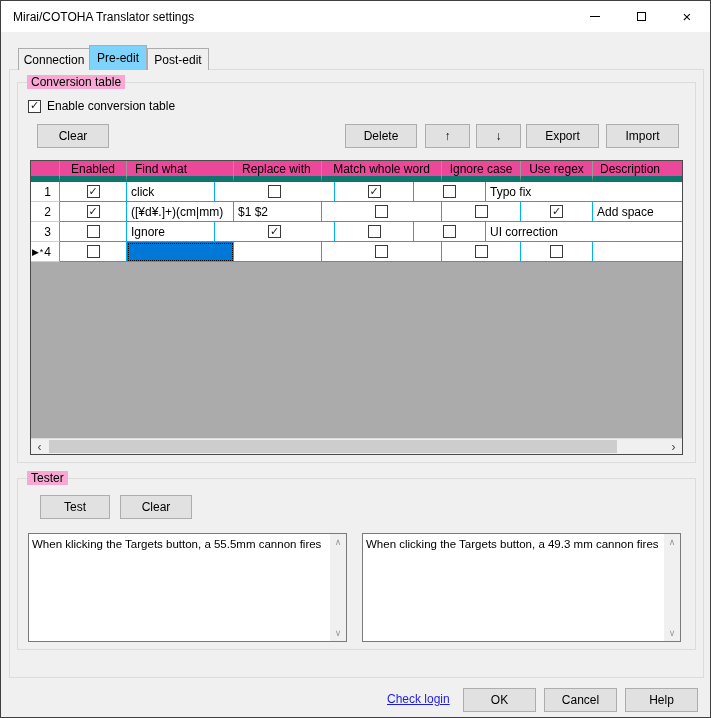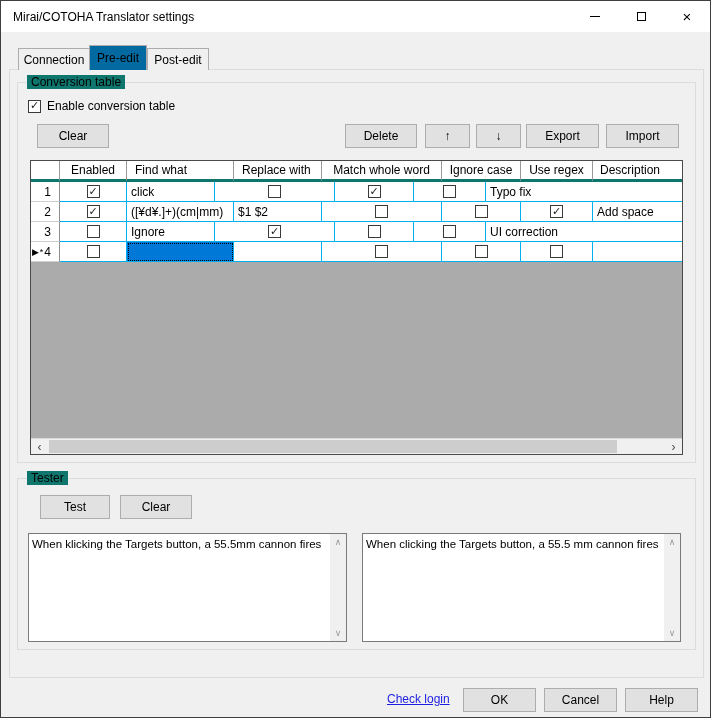--- a/index.html
+++ b/index.html
@@ -16,44 +16,44 @@
   .title-text{ font-size:12px; }
   .win-btns{ position:absolute; right:0; top:0; height:31px; display:flex; }
   .win-btn{ width:46px; height:31px; display:flex; align-items:center; justify-content:center; }
   .glyph-min{ width:10px; height:1px; background:#000; display:block; }
   .glyph-max{ width:9px; height:9px; border:1px solid #000; display:block; }
   .glyph-close{ font-size:15px; line-height:15px; font-weight:400; }
   
   .tab{ position:absolute; top:47px; height:22px; background:#F0F0F0;
     border:1px solid #ACACAC; border-bottom:none;
     display:flex; align-items:center; justify-content:center; z-index:2; }
-  .tab.selected{ top:44px; height:25px; background:#0369a1; z-index:4; }
+  .tab.selected{ top:44px; height:25px; background:#7dd3fc; z-index:4; }
   .tab-connection{ left:17px; width:72px; }
   .tab-preedit{ left:88px; width:58px; }
   .tab-postedit{ left:146px; width:62px; }
   .tabpanel{ position:absolute; left:8px; top:68px; width:695px; height:609px;
     background:#F0F0F0; border:1px solid #DCDCDC; z-index:1; }
   
   .group{ position:absolute; border:1px solid #DCDCDC; z-index:3; }
-  .group-label{ position:absolute; top:-8px; left:9px; background:#0f766e; padding:0 4px; }
+  .group-label{ position:absolute; top:-8px; left:9px; background:#f9a8d4; padding:0 4px; }
   .group-conversion{ left:16px; top:81px; width:679px; height:381px; }
   .group-tester{ left:16px; top:477px; width:679px; height:172px; }
   
   .btn{ position:absolute; background:#E1E1E1; border:1px solid #ADADAD;
     display:flex; align-items:center; justify-content:center; font-size:12px; }
   
   .cb{ width:13px; height:13px; background:#fff; border:1px solid #3a3a3a;
     display:flex; align-items:center; justify-content:center; flex:none; }
   .cb.checked::after{ content:"✓"; font-size:11px; line-height:11px; color:#1a1a1a; margin-top:-1px; }
   .enable-row{ position:absolute; left:10px; top:16px; display:flex; align-items:center; gap:6px; }
   
   .grid{ position:absolute; left:12px; top:77px; width:653px; height:295px;
     border:1px solid #4a4a4a; background:#ABABAB; overflow:hidden; }
   .grid-header{ display:flex; height:21px; }
-  .hcell{ background:#ffffff; border-right:1px solid #9a9a9a; border-bottom:3px solid #0f766e;
+  .hcell{ background:#ec4899; border-right:1px solid #9a9a9a; border-bottom:6px solid #0f766e;
     display:flex; align-items:center; padding-left:8px; }
   .hcell.center{ justify-content:center; padding-left:0; }
   .grid-row{ display:flex; height:20px; background:transparent; }
   .cell{ background:#fff; border-right:1px solid #00B0F0; border-bottom:1px solid #00B0F0;
     display:flex; align-items:center; }
   .tcell{ padding-left:4px; }
   .ccell{ justify-content:center; }
   .rowhdr{ background:#fff; border-right:1px solid #8f8f8f; border-bottom:1px solid #cfcfcf;
     display:flex; align-items:center; justify-content:flex-end; padding:0 8px 0 2px; }
   .rowhdr .marker{ margin-right:auto; font-size:9px; letter-spacing:1px; }
@@ -255,21 +255,21 @@
 
     <div class="textbox" style="left:10px; top:54px;padding-left:48px;">
       <div class="text">When klicking the Targets button, a 55.5mm cannon fires</div>
       <div class="vstrip">
         <span class="vs-arrow vs-up">∧</span>
         <span class="vs-arrow vs-down">∨</span>
       </div>
     </div>
 
     <div class="textbox" style="left:344px; top:54px;">
-      <div class="text">When clicking the Targets button, a 55.5 mm cannon fires</div>
+      <div class="text">When clicking the Targets button, a 49.3 mm cannon fires</div>
       <div class="vstrip">
         <span class="vs-arrow vs-up">∧</span>
         <span class="vs-arrow vs-down">∨</span>
       </div>
     </div>
   </div>
 
   <a class="link" href="#">Check login</a>
   <div class="btn" style="left:462px; top:687px; width:73px; height:24px;">
       <span>OK</span>

